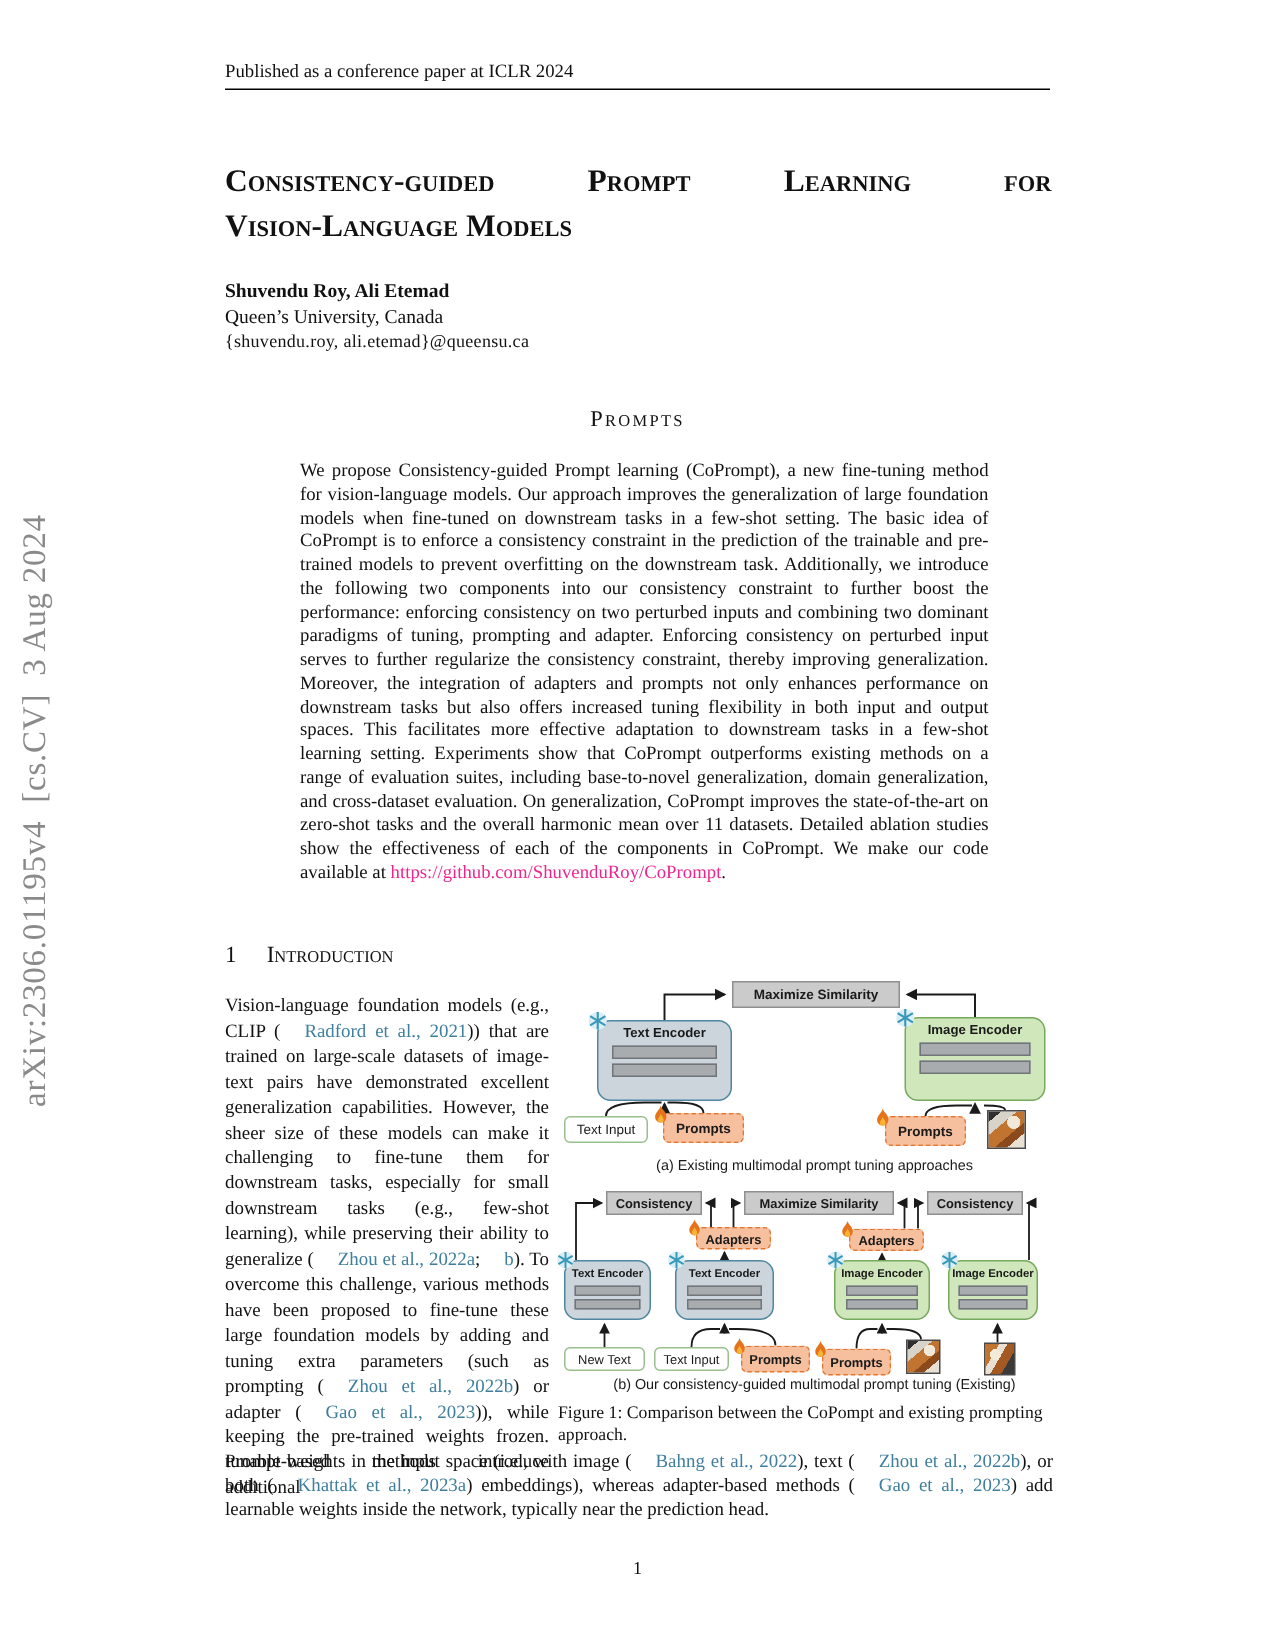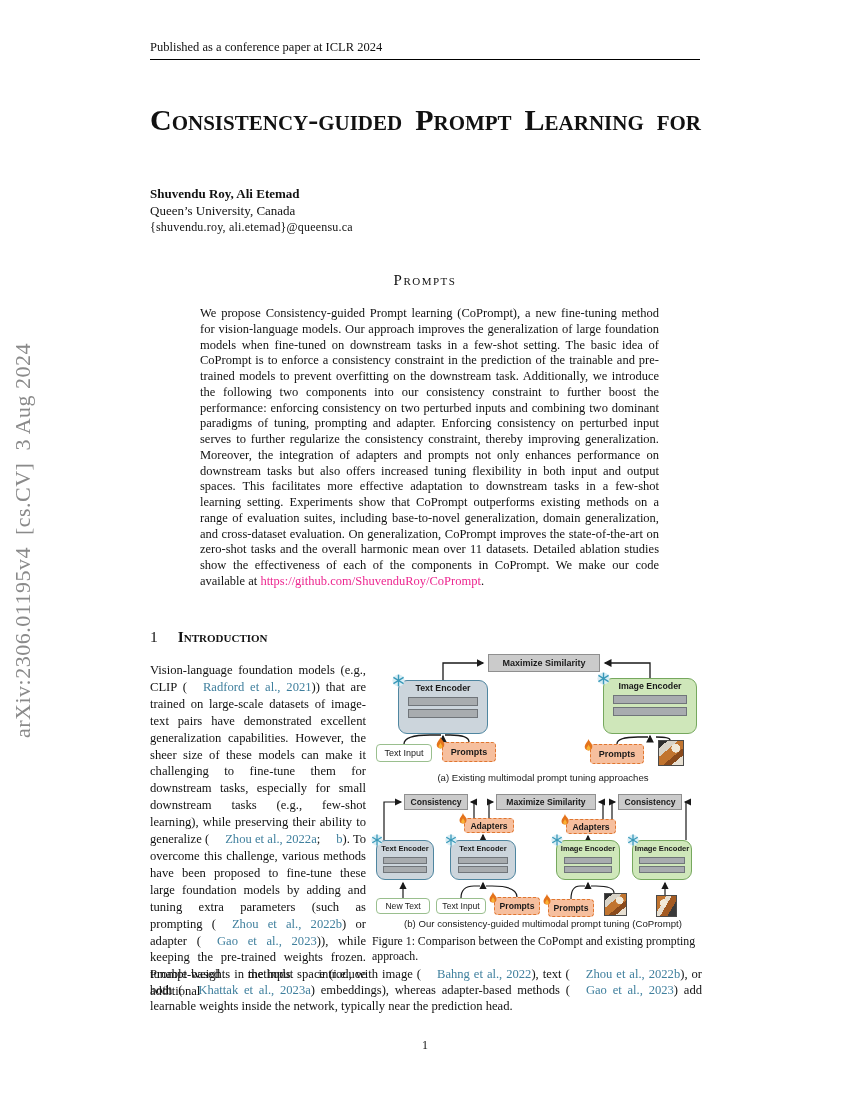--- a/index.html
+++ b/index.html
@@ -9,40 +9,40 @@
   
   .arxiv-side{position:absolute;left:10px;top:280px;height:520px;display:flex;align-items:center;justify-content:center;
     writing-mode:vertical-rl;transform:rotate(180deg);font-size:22px;color:#8a8a8a;white-space:pre;letter-spacing:.5px;}
 
   
   .header-note{position:absolute;left:150px;top:40px;width:550px;font-size:12.5px;}
   .header-rule{position:absolute;left:150px;top:59px;width:550px;height:0;border-top:1.6px solid #000;}
 
   
   .title{position:absolute;left:150px;top:105px;width:551px;font-variant:small-caps;font-weight:bold;
-         font-size:30px;line-height:30px;}
+         font-size:21px;line-height:30px;}
   .title .l1{text-align:justify;text-align-last:justify;}
 
   
   .authors{position:absolute;left:150px;top:186px;width:480px;font-size:13px;line-height:16.5px;}
   .authors .names{font-weight:bold;}
   .authors .email{font-family:Liberation Serif, serif;font-size:12px;letter-spacing:.2px;}
 
   
   .abs-head{position:absolute;left:150px;top:272px;width:550px;text-align:center;
             font-variant:small-caps;font-size:15px;letter-spacing:1.5px;}
   .abs-body{position:absolute;left:200px;top:306px;width:459px;font-size:12.5px;line-height:15.75px;
             text-align:justify;hyphens:auto;}
   .link{color:#ec268f;text-decoration:none;}
   .cite{color:#3f7f9d;padding-left:16px;}
 
   
   .sec-head{position:absolute;left:150px;top:628px;font-size:15.5px;}
   .sec-head .num{margin-right:20px;}
-  .sec-head .sc{font-variant:small-caps;font-weight:bold;}
+  .sec-head .sc{font-variant:small-caps;}
 
   
   .intro-col{position:absolute;left:150px;top:662px;width:216px;font-size:12.6px;line-height:16.9px;
              text-align:justify;hyphens:auto;}
   .bottom-par{position:absolute;left:150px;top:967px;width:552px;font-size:12.6px;line-height:15.9px;
               text-align:justify;}
 
   .page-num{position:absolute;left:0;top:1038px;width:850px;text-align:center;font-size:12px;}
 
   
@@ -82,20 +82,21 @@
 
 <div class="page">
 
   <div class="arxiv-side">arXiv:2306.01195v4  [cs.CV]  3 Aug 2024</div>
 
   <div class="header-note">Published as a conference paper at ICLR 2024</div>
   <div class="header-rule"></div>
 
   <div class="title">
     <div class="l1">Consistency-guided Prompt Learning for</div>
+    <div class="l2">Vision-Language Models</div>
   </div>
 
   <div class="authors">
     <div class="names">Shuvendu Roy, Ali Etemad</div>
     <div class="affil">Queen’s University, Canada</div>
     <div class="email">{shuvendu.roy, ali.etemad}@queensu.ca</div>
   </div>
 
   <div class="abs-head">Prompts</div>
   <div class="abs-body"><span>We propose Consistency-guided Prompt learning (CoPrompt), a new fine-tuning method for vision-language models. Our approach improves the generalization of large foundation models when fine-tuned on downstream tasks in a few-shot setting. The basic idea of CoPrompt is to enforce a consistency constraint in the prediction of the trainable and pre-trained models to prevent overfitting on the downstream task. Additionally, we introduce the following two components into our consistency constraint to further boost the performance: enforcing consistency on two perturbed inputs and combining two dominant paradigms of tuning, prompting and adapter. Enforcing consistency on perturbed input serves to further regularize the consistency constraint, thereby improving generalization. Moreover, the integration of adapters and prompts not only enhances performance on downstream tasks but also offers increased tuning flexibility in both input and output spaces. This facilitates more effective adaptation to downstream tasks in a few-shot learning setting. Experiments show that CoPrompt outperforms existing methods on a range of evaluation suites, including base-to-novel generalization, domain generalization, and cross-dataset evaluation. On generalization, CoPrompt improves the state-of-the-art on zero-shot tasks and the overall harmonic mean over 11 datasets. Detailed ablation studies show the effectiveness of each of the components in CoPrompt. We make our code available at </span><a href="#" class="link">https://github.com/ShuvenduRoy/CoPrompt</a><span>.</span></div>
@@ -291,21 +292,21 @@
         <span class="icon-badge flame"><svg viewBox="0 0 10 12" width="10" height="12">
               <path d="M5 0 C5.5 2.5 8.5 3.5 8.5 7 A3.5 3.5 0 1 1 1.5 7 C1.5 4.5 4.5 2.5 5 0 Z" fill="#e4731c"></path>
               <path d="M5 5 C5.3 6.5 6.8 7 6.8 8.8 A1.8 1.8 0 1 1 3.2 8.8 C3.2 7.5 4.7 6.5 5 5 Z" fill="#f9b234"></path>
             </svg></span>
         <span>Prompts</span>
       </div>
 
       <div class="dog" style="left:234px;top:101px;width:21px;height:21px;"></div>
       <div class="dog dog2" style="left:286px;top:103px;width:19px;height:20px;"></div>
 
-      <div class="subcap" style="top:126px;">(b) Our consistency-guided multimodal prompt tuning (CoPrompt)</div>
+      <div class="subcap" style="top:126px;">(b) Our consistency-guided multimodal prompt tuning (Existing)</div>
     </div>
 
     <div class="figcap">Figure 1: Comparison between the CoPompt and existing prompting approach.</div>
   </div>
 
   <div class="bottom-par"><span>tunable weights in the input space (i.e., with image (</span><span class="cite">Bahng et al., 2022</span><span>), text (</span><span class="cite">Zhou et al., 2022b</span><span>), or both (</span><span class="cite">Khattak et al., 2023a</span><span>) embeddings), whereas adapter-based methods (</span><span class="cite">Gao et al., 2023</span><span>) add learnable weights inside the network, typically near the prediction head.</span></div>
 
   <div class="page-num">1</div>
 
 </div>

